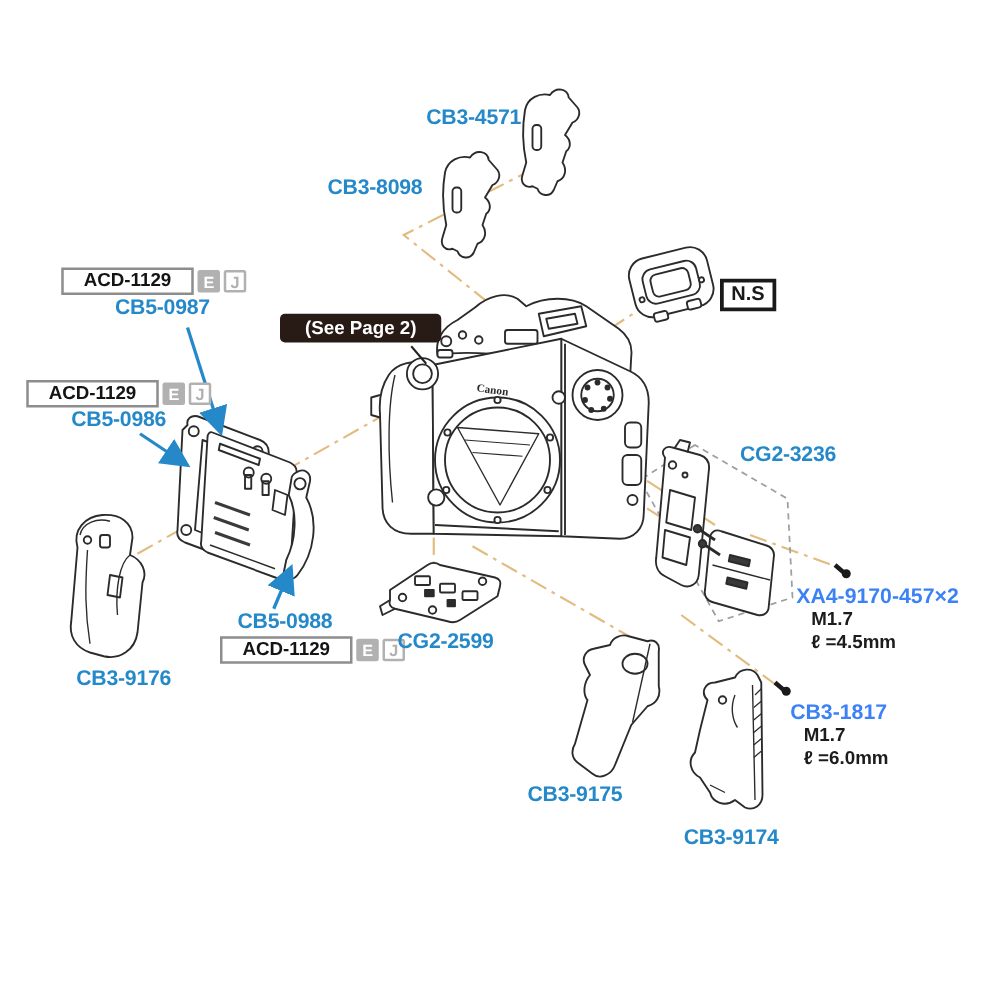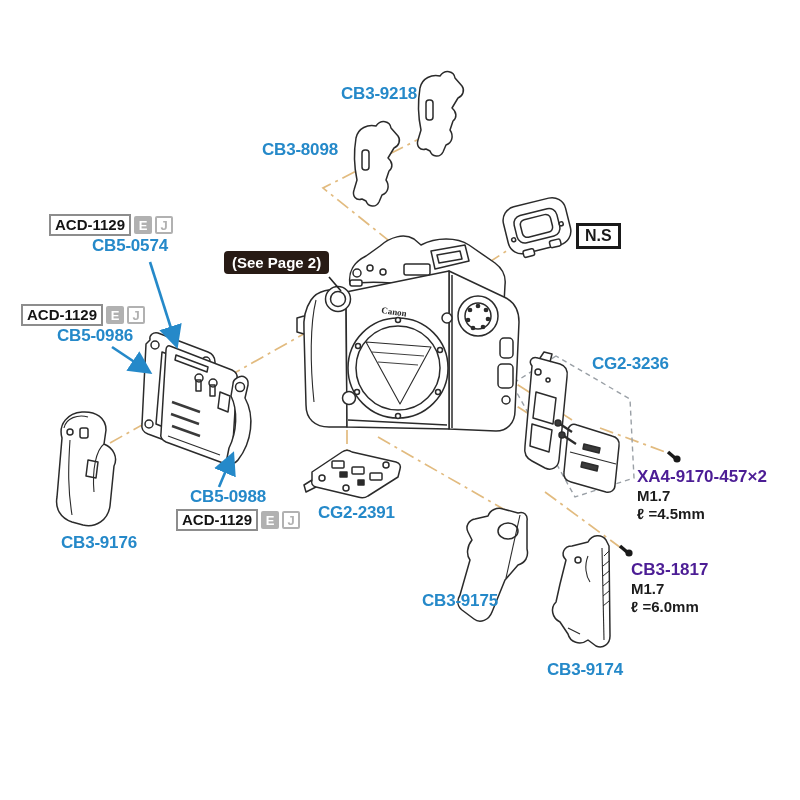--- a/index.html
+++ b/index.html
@@ -2,33 +2,33 @@
 <html><head>
 <meta charset="utf-8">
 <style>
   html,body{margin:0;padding:0;background:#ffffff;}
   .stage{position:relative;width:800px;height:800px;background:#ffffff;overflow:hidden;
          font-family:"Liberation Sans",sans-serif;}
   svg{position:absolute;left:0;top:0;}
   .code{position:absolute;color:#2589c9;font:600 17px/1.15 "Liberation Sans",sans-serif;
         white-space:nowrap;letter-spacing:-0.2px;}
   .specblock{position:absolute;white-space:nowrap;}
-  .specblock .c{color:#4c1d95;font:600 17px/1.1 "Liberation Sans",sans-serif;text-align:center;}
-  .specblock .s{color:#1c1c1c;font:600 15px/1.25 "Liberation Sans",sans-serif;}
+  .specblock .c{color:#3b82f6;font:600 17px/1.1 "Liberation Sans",sans-serif;text-align:center;}
+  .specblock .s{color:#1c1c1c;font:600 15px/1.25 "Liberation Sans",sans-serif;margin-left:12px;}
   .acd{position:absolute;display:flex;gap:3px;align-items:center;}
   .acd .box{border:2px solid #8d8d8d;background:#fff;color:#141414;
-            font:700 15px/18px "Liberation Sans",sans-serif;padding:0 4px;height:18px;}
+            font:700 15px/18px "Liberation Sans",sans-serif;padding:0 16px;height:18px;}
   .acd .e,.acd .j{width:18px;height:18px;display:flex;align-items:center;justify-content:center;
             font:700 13px "Liberation Sans",sans-serif;border-radius:2px;box-sizing:border-box;}
   .acd .e{background:#b1b1b1;color:#ffffff;}
   .acd .j{background:#ffffff;color:#b1b1b1;border:2px solid #b1b1b1;}
   .ns{position:absolute;border:3px solid #1a1a1a;padding:0 6px;background:#fff;
       font:700 16px/20px "Liberation Sans",sans-serif;color:#1a1a1a;}
   .seepage{position:absolute;background:#281b15;color:#ffffff;border-radius:4px;
-      font:700 15px/21px "Liberation Sans",sans-serif;padding:1px 8px;}
+      font:700 15px/21px "Liberation Sans",sans-serif;padding:1px 20px;}
 </style>
 </head>
 <body>
 
 <div class="stage">
 
 <svg width="800" height="800" viewBox="0 0 800 800">
   <defs>
     <marker id="ah" markerWidth="9" markerHeight="9" refX="7" refY="4.5" orient="auto">
       <path d="M0,0 L9,4.5 L0,9 Z" fill="#2589c9"></path>
@@ -250,59 +250,59 @@
   </g>
 
   <g stroke="#2589c9" stroke-width="2.6" fill="none">
     <line x1="150" y1="262" x2="176" y2="344" marker-end="url(#ah)"></line>
     <line x1="112" y1="347" x2="148" y2="371" marker-end="url(#ah)"></line>
     <line x1="219" y1="487" x2="232" y2="456" marker-end="url(#ah)"></line>
   </g>
   <line x1="329" y1="277" x2="341" y2="291" stroke="#222" stroke-width="1.6"></line>
 </svg>
 
-<div class="code" style="left:341px;top:84px">CB3-9218</div>
+<div class="code" style="left:341px;top:84px">CB3-4571</div>
 <div class="code" style="left:262px;top:140px">CB3-8098</div>
 
 <div class="seepage" style="left:224px;top:251px">(See Page 2)</div>
 <div class="ns" style="left:576px;top:223px">N.S</div>
 
 <div class="acd" style="left:49px;top:214px">
   <span class="box">ACD-1129</span>
   <span class="e">E</span>
   <span class="j">J</span>
 </div>
-<div class="code" style="left:92px;top:236px">CB5-0574</div>
+<div class="code" style="left:92px;top:236px">CB5-0987</div>
 
 <div class="acd" style="left:21px;top:304px">
   <span class="box">ACD-1129</span>
   <span class="e">E</span>
   <span class="j">J</span>
 </div>
 <div class="code" style="left:57px;top:326px">CB5-0986</div>
 
 <div class="code" style="left:190px;top:487px">CB5-0988</div>
 <div class="acd" style="left:176px;top:509px">
   <span class="box">ACD-1129</span>
   <span class="e">E</span>
   <span class="j">J</span>
 </div>
 
 <div class="code" style="left:61px;top:533px">CB3-9176</div>
-<div class="code" style="left:318px;top:503px">CG2-2391</div>
+<div class="code" style="left:318px;top:503px">CG2-2599</div>
 <div class="code" style="left:592px;top:354px">CG2-3236</div>
 
 <div class="specblock" style="left:637px;top:468px">
   <div class="c">XA4-9170-457×2</div>
   <div class="s">M1.7</div>
   <div class="s">ℓ =4.5mm</div>
 </div>
 
 <div class="specblock" style="left:631px;top:561px">
   <div class="c">CB3-1817</div>
   <div class="s">M1.7</div>
   <div class="s">ℓ =6.0mm</div>
 </div>
 
-<div class="code" style="left:422px;top:591px">CB3-9175</div>
+<div class="code" style="left:422px;top:626px">CB3-9175</div>
 <div class="code" style="left:547px;top:660px">CB3-9174</div>
 
 </div>
 
 </body></html>

